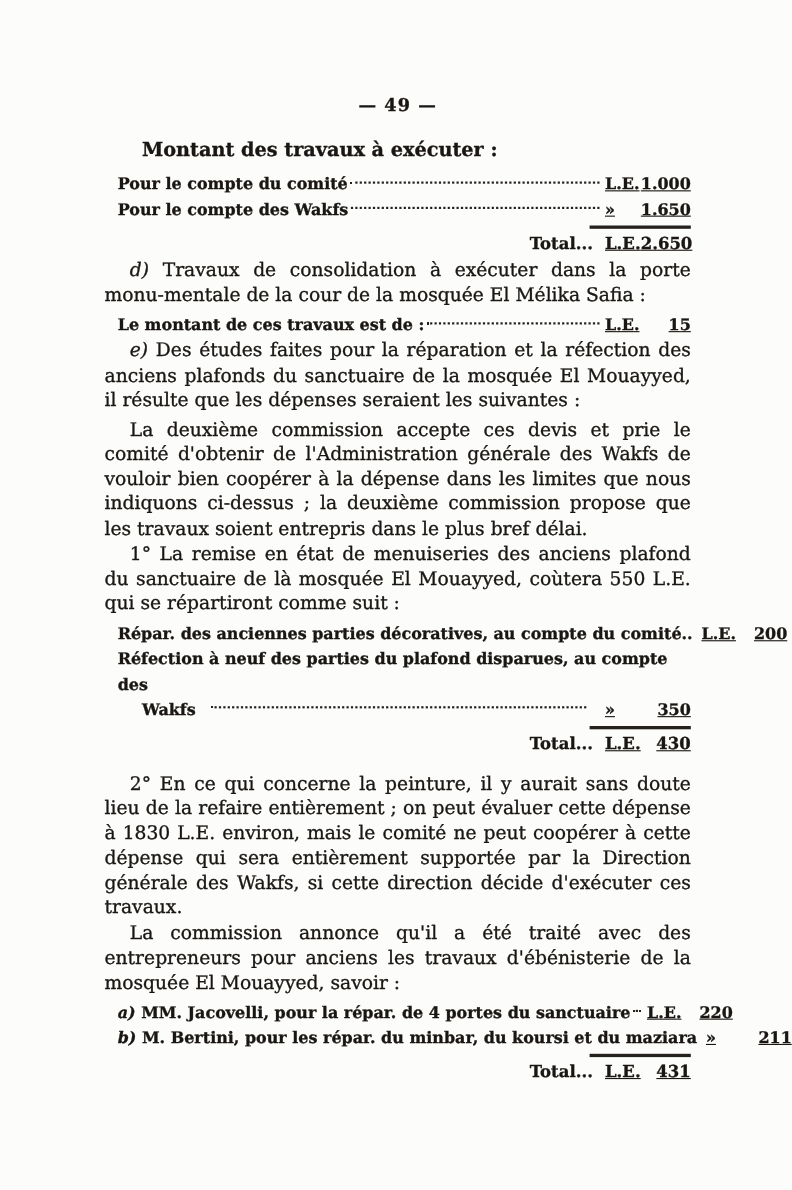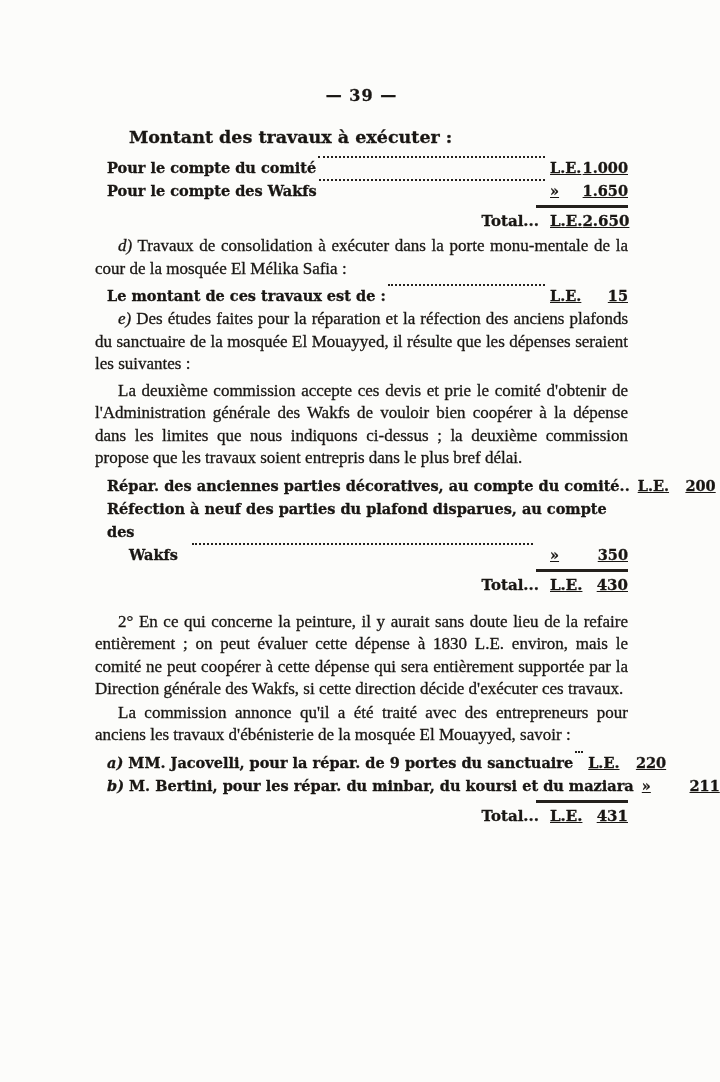--- a/index.html
+++ b/index.html
@@ -16,21 +16,21 @@
   }
   .page-number {
     text-align:center; font-weight:bold; font-size:16px;
     letter-spacing:1px; margin:0 0 22px 0;
   }
   .intro-heading {
     font-weight:bold; font-size:17.5px; margin:0 0 9px 0;
     text-indent:34px;
   }
   .ledger-row {
-    display:flex; align-items:flex-start;
+    display:flex; align-items:center;
     font-size:14.5px; line-height:23px; padding-left:12px;
   }
   .ledger-row .row-label { white-space:nowrap; font-weight:bold; }
   .dots {
     flex:1; min-width:8px;
     border-bottom:2px dotted #24201c;
     margin:0 5px 4px 2px;
   }
   .spacer { flex:1; min-width:8px; }
   .amount {
@@ -46,36 +46,35 @@
   }
   .total-line {
     display:flex; justify-content:flex-end;
     font-size:15px; font-weight:bold; line-height:19px;
   }
   .total-line .total-label { margin-right:11px; }
   p.body {
     font-size:17px; line-height:22.5px;
     text-align:justify; margin:1px 0;
     text-indent:23px;
-    font-family:Liberation Serif, serif;
   }
   p.tight { margin-bottom:4px; }
   .marker-italic { font-style:italic; }
   .heading-divers {
     text-align:center; font-size:14.5px; font-weight:bold;
     letter-spacing:0.6px; margin:28px 0 12px 0;
   }
   .ledger-group { margin:4px 0; }
 </style>
 </head>
 <body>
 
 <div class="page">
 
-  <div class="page-number">— 39 —</div>
+  <div class="page-number">— 49 —</div>
 
   <div class="intro-heading">Montant des travaux à exécuter :</div>
 
   <div class="ledger-group">
     <div class="ledger-row">
       <span class="row-label">Pour le compte du comité</span>
       <span class="dots"></span>
       <span class="amount">
         <span>L.E.</span>
         <span>1.000</span>
@@ -109,20 +108,21 @@
     <span class="amount">
       <span>L.E.</span>
       <span>15</span>
     </span>
   </div>
 
   <p class="body tight"><span class="marker-italic">e)</span> <span>Des études faites pour la réparation et la réfection des anciens plafonds du sanctuaire de la mosquée El Mouayyed, il résulte que les dépenses seraient les suivantes :</span></p>
 
   <p class="body">La deuxième commission accepte ces devis et prie le comité d'obtenir de l'Administration générale des Wakfs de vouloir bien coopérer à la dépense dans les limites que nous indiquons ci-dessus ; la deuxième commission propose que les travaux soient entrepris dans le plus bref délai.</p>
 
+  <p class="body tight"><span>1°</span> <span>La remise en état de menuiseries des anciens plafond du sanctuaire de là mosquée El Mouayyed, coùtera 550 L.E. qui se répartiront comme suit :</span></p>
 
   <div class="ledger-group">
     <div class="ledger-row">
       <span class="row-label">Répar. des anciennes parties décoratives, au compte du comité..</span>
       <span class="spacer"></span>
       <span class="amount">
         <span>L.E.</span>
         <span>200</span>
       </span>
     </div>
@@ -147,21 +147,21 @@
     </div>
   </div>
 
   <p class="body" style="margin-top:16px;"><span>2°</span> <span>En ce qui concerne la peinture, il y aurait sans doute lieu de la refaire entièrement ; on peut évaluer cette dépense à 1830 L.E. environ, mais le comité ne peut coopérer à cette dépense qui sera entièrement supportée par la Direction générale des Wakfs, si cette direction décide d'exécuter ces travaux.</span></p>
 
 
   <p class="body tight">La commission annonce qu'il a été traité avec des entrepreneurs pour anciens les travaux d'ébénisterie de la mosquée El Mouayyed, savoir :</p>
 
   <div class="ledger-group">
     <div class="ledger-row">
-      <span class="row-label"><i class="marker-italic">a)</i> <span>MM. Jacovelli, pour la répar. de 9 portes du sanctuaire</span></span>
+      <span class="row-label"><i class="marker-italic">a)</i> <span>MM. Jacovelli, pour la répar. de 4 portes du sanctuaire</span></span>
       <span class="dots"></span>
       <span class="amount">
         <span>L.E.</span>
         <span>220</span>
       </span>
     </div>
     <div class="ledger-row">
       <span class="row-label"><i class="marker-italic">b)</i> <span>M. Bertini, pour les répar. du minbar, du koursi et du maziara</span></span>
       <span class="spacer"></span>
       <span class="amount">

